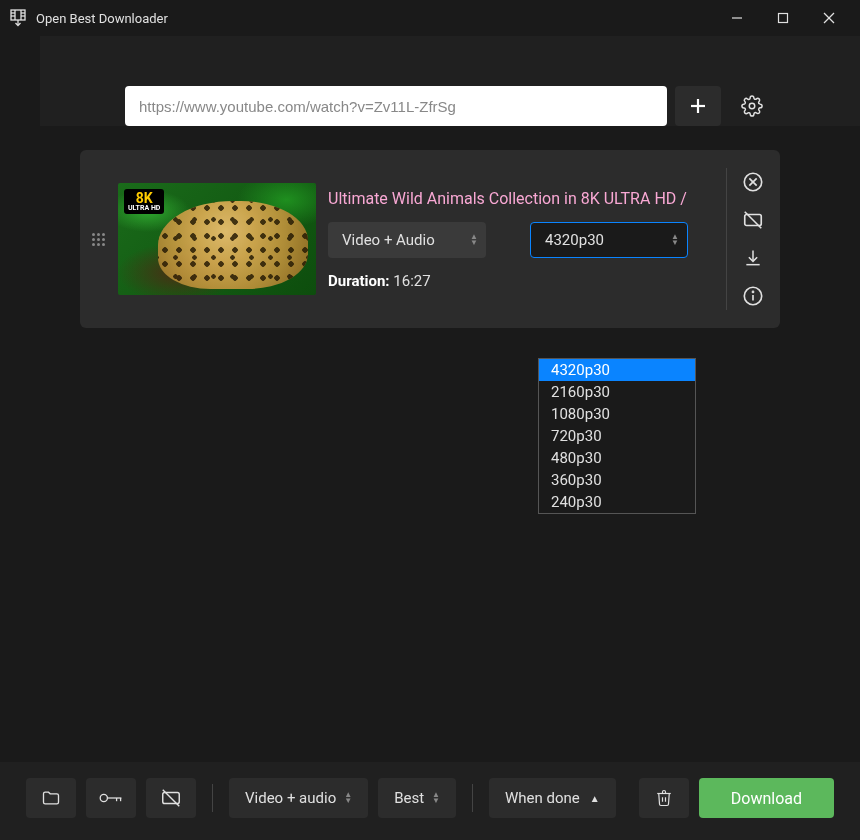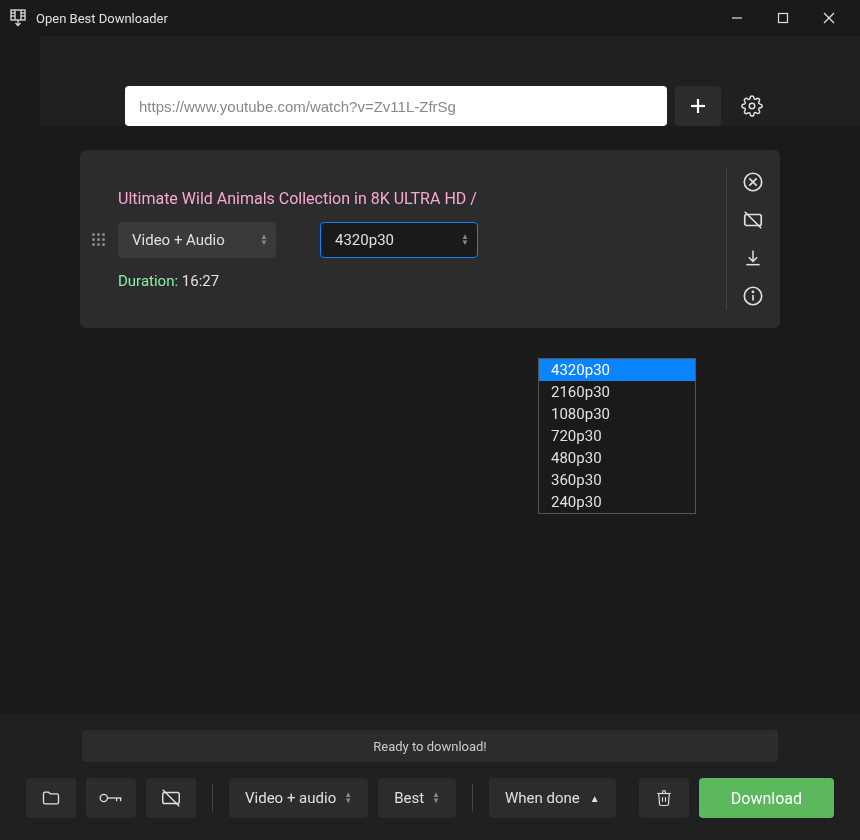--- a/index.html
+++ b/index.html
@@ -182,21 +182,21 @@
   }
   .select-box.mode { width: 158px; }
   .select-box.quality {
     width: 158px;
     background: #1a1a1a;
     border: 1px solid #0a84ff;
   }
   .duration-row {
     font-size: 15px;
   }
-  .duration-row .lbl { font-weight: normal; color: #86efac; }
+  .duration-row .lbl { font-weight: bold; color: #ffffff; }
   .duration-row .val { color: #e0e0e0; }
   .card-actions {
     width: 40px;
     display: flex;
     flex-direction: column;
     gap: 10px;
     align-items: center;
     border-left: 1px solid #444;
     padding-left: 12px;
     align-self: stretch;
@@ -344,20 +344,28 @@
       <span></span>
         <span></span>
         <span></span>
         <span></span>
         <span></span>
         <span></span>
         <span></span>
         <span></span>
         <span></span>
     </div>
+    <div class="thumb">
+      <div class="foliage"></div>
+      <div class="leopard"></div>
+      <div class="badge">
+        <span>8K</span>
+        <span class="sub">ULTRA HD</span>
+      </div>
+    </div>
     <div class="card-body">
       <div class="card-title">Ultimate Wild Animals Collection in 8K ULTRA HD /</div>
       <div class="selects-row">
         <div class="select-box mode">
           <span>Video + Audio</span>
           <span class="chev">▲<br>▼</span>
         </div>
         <div class="select-box quality">
           <span>4320p30</span>
           <span class="chev">▲<br>▼</span>
@@ -404,23 +412,20 @@
       <div class="opt">2160p30</div>
       <div class="opt">1080p30</div>
       <div class="opt">720p30</div>
       <div class="opt">480p30</div>
       <div class="opt">360p30</div>
       <div class="opt">240p30</div>
     </div>
 </div>
 
 <div class="bottom">
-  <div class="status-bar">
-    <span>Ready to download!</span>
-  </div>
   <div class="toolbar">
     <div class="tb-btn icon-only">
       <svg width="20" height="20" viewBox="0 0 24 24" stroke="#e0e0e0" stroke-width="1.6" fill="none">
           <path d="M3 7a2 2 0 0 1 2-2h4l2 2h8a2 2 0 0 1 2 2v8a2 2 0 0 1-2 2H5a2 2 0 0 1-2-2z"></path>
         </svg>
     </div>
     <div class="tb-btn icon-only">
       <svg width="24" height="14" viewBox="0 0 30 14" stroke="#e0e0e0" stroke-width="1.6" fill="none">
           <circle cx="6" cy="7" r="4.5"></circle>
           <line x1="10.5" y1="7" x2="28" y2="7"></line>

